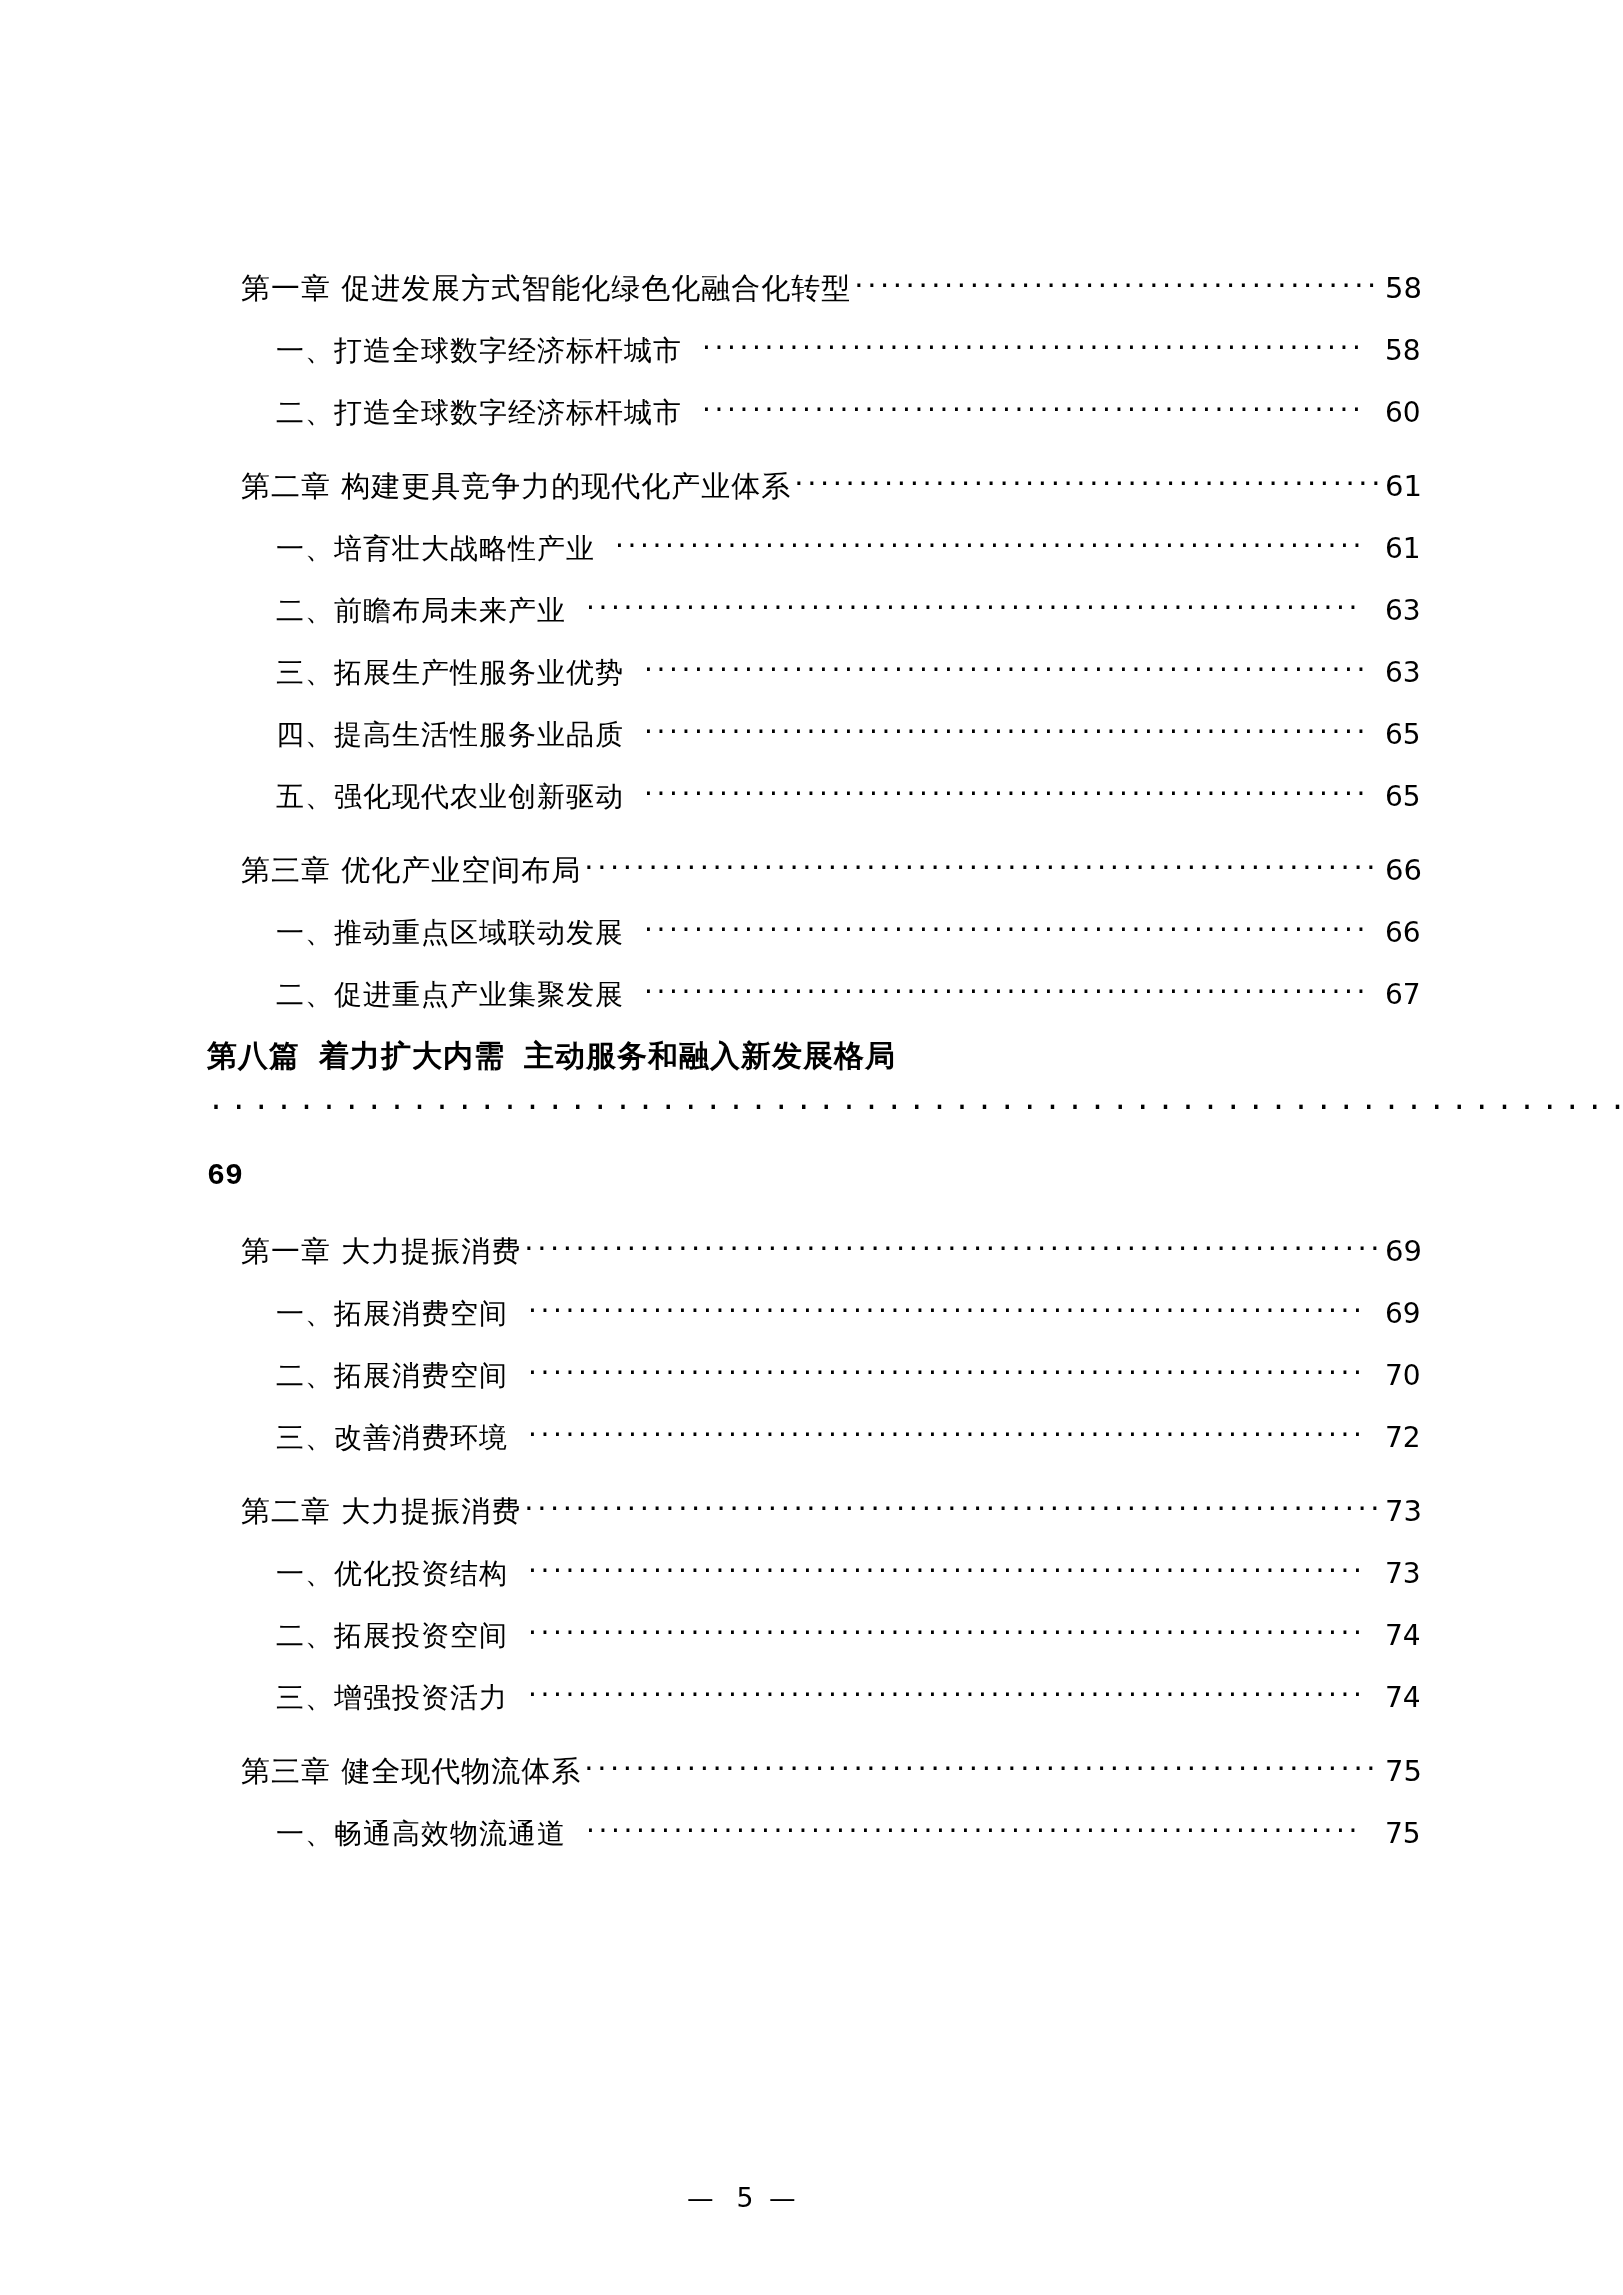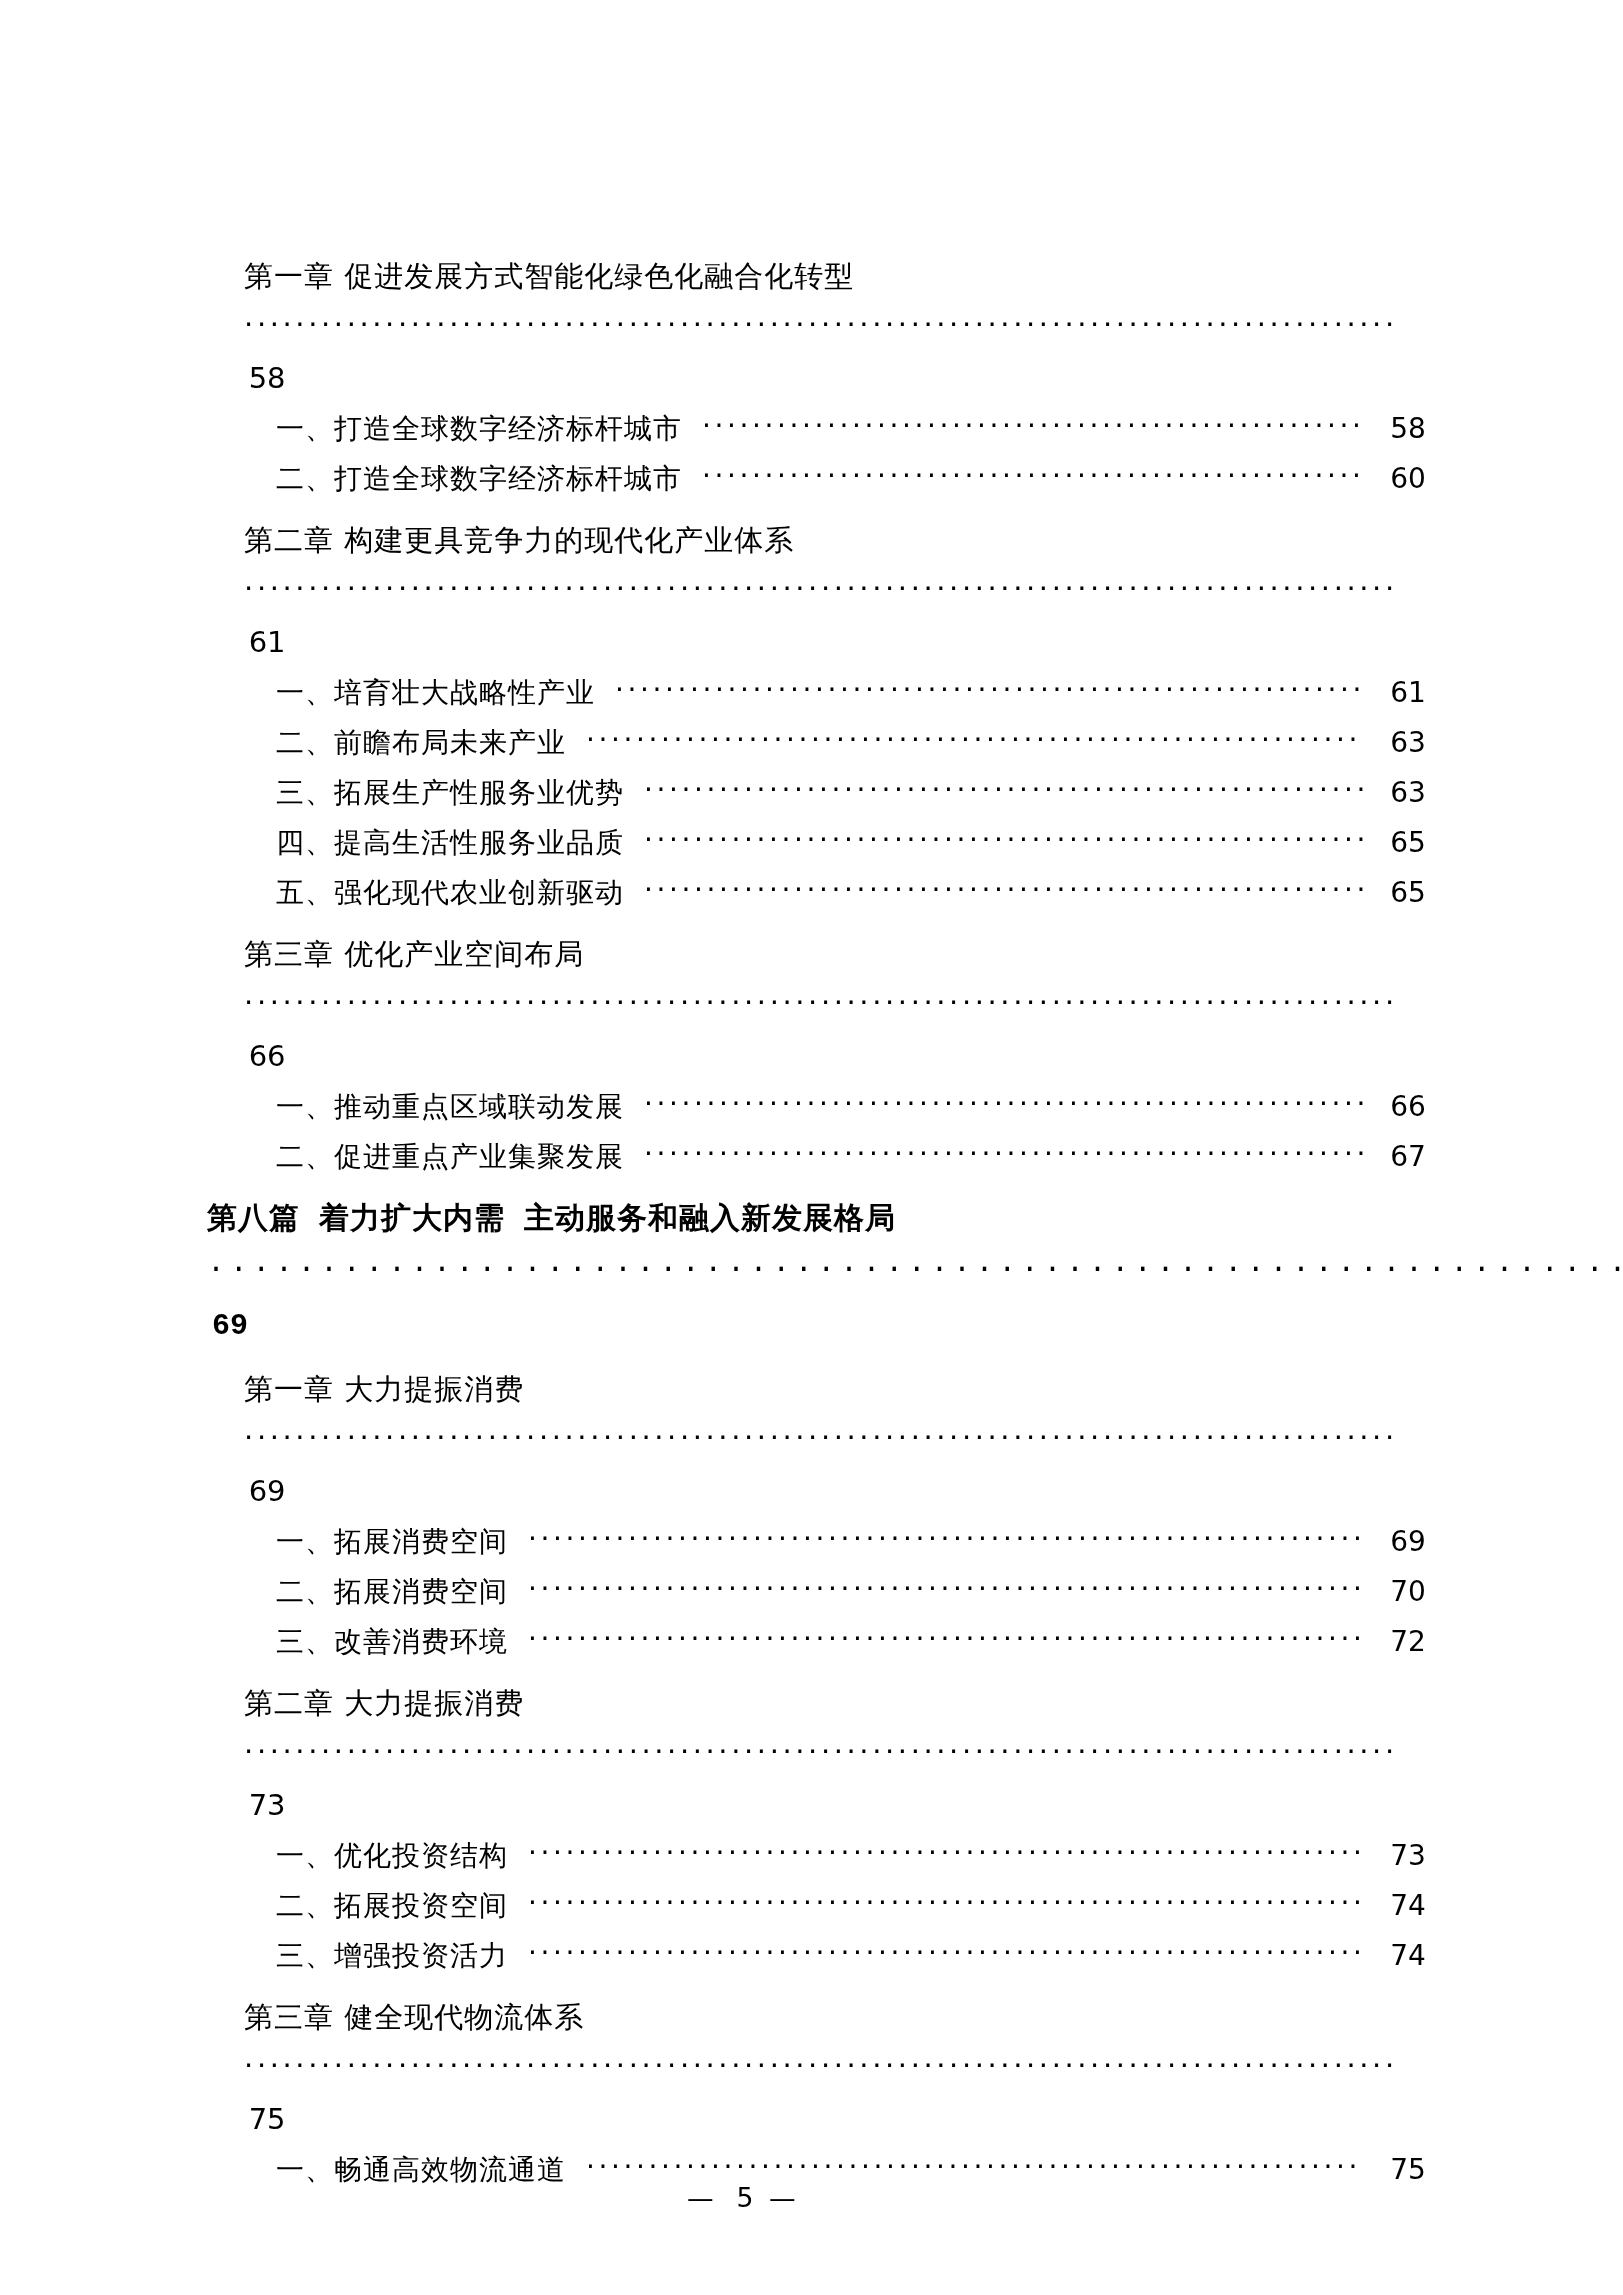--- a/index.html
+++ b/index.html
@@ -39,42 +39,42 @@
     flex: 1 1 auto;
     overflow: hidden;
     white-space: nowrap;
     margin: 0 5.1px 0 3.1px;
     letter-spacing: 3.6px;
     position: relative;
     top: -3.1px;
   }
   .entry .page-no {
     white-space: nowrap;
-    text-align: center;
+    text-align: left;
     min-width: 46px;
+    margin-top: 12px;
   }
 
   
   .lvl-part {
     font-family: Liberation Mono, monospace;
     font-weight: bold;
     font-size: 30px;
     line-height: 53px;
     padding-left: 0px;
     flex-direction: column;
   }
   .lvl-part .page-no { font-weight: bold; font-size: 30px; }
   .lvl-part .dots { letter-spacing: 4.6px; font-weight: normal; }
 
   
   .lvl-chapter {
     font-size: 29px;
     line-height: 51px;
     padding-left: 37px;
-    flex-direction: column;
   }
   .lvl-chapter .page-no { font-size: 29px; }
 
   
   .lvl-section {
     font-size: 28px;
     line-height: 50px;
     padding-left: 72px;
     gap: 17px;
   }

